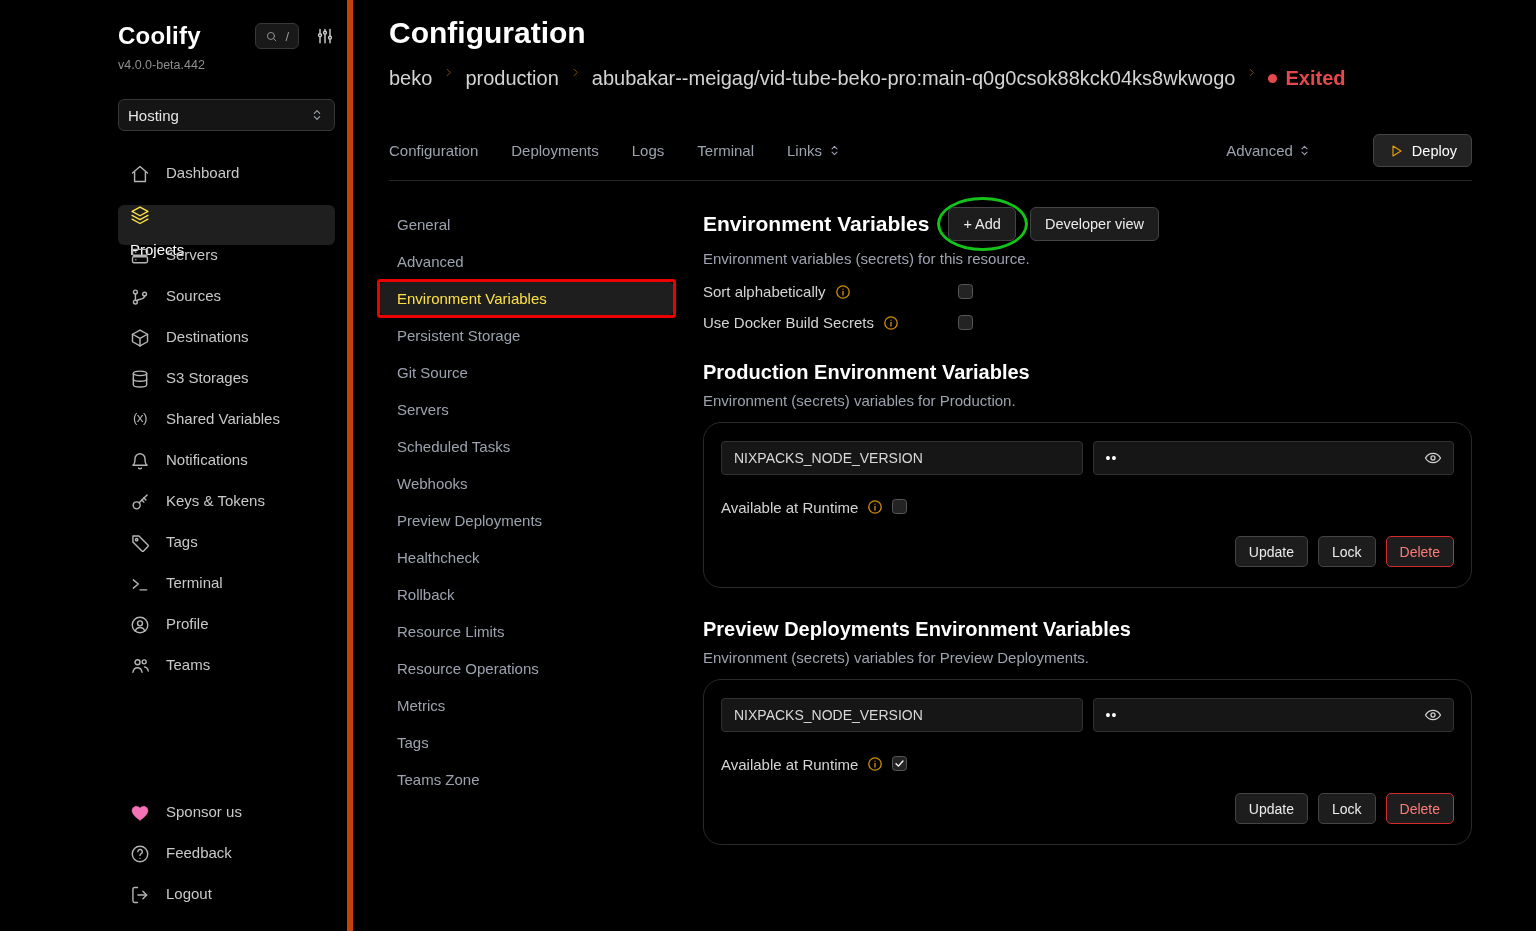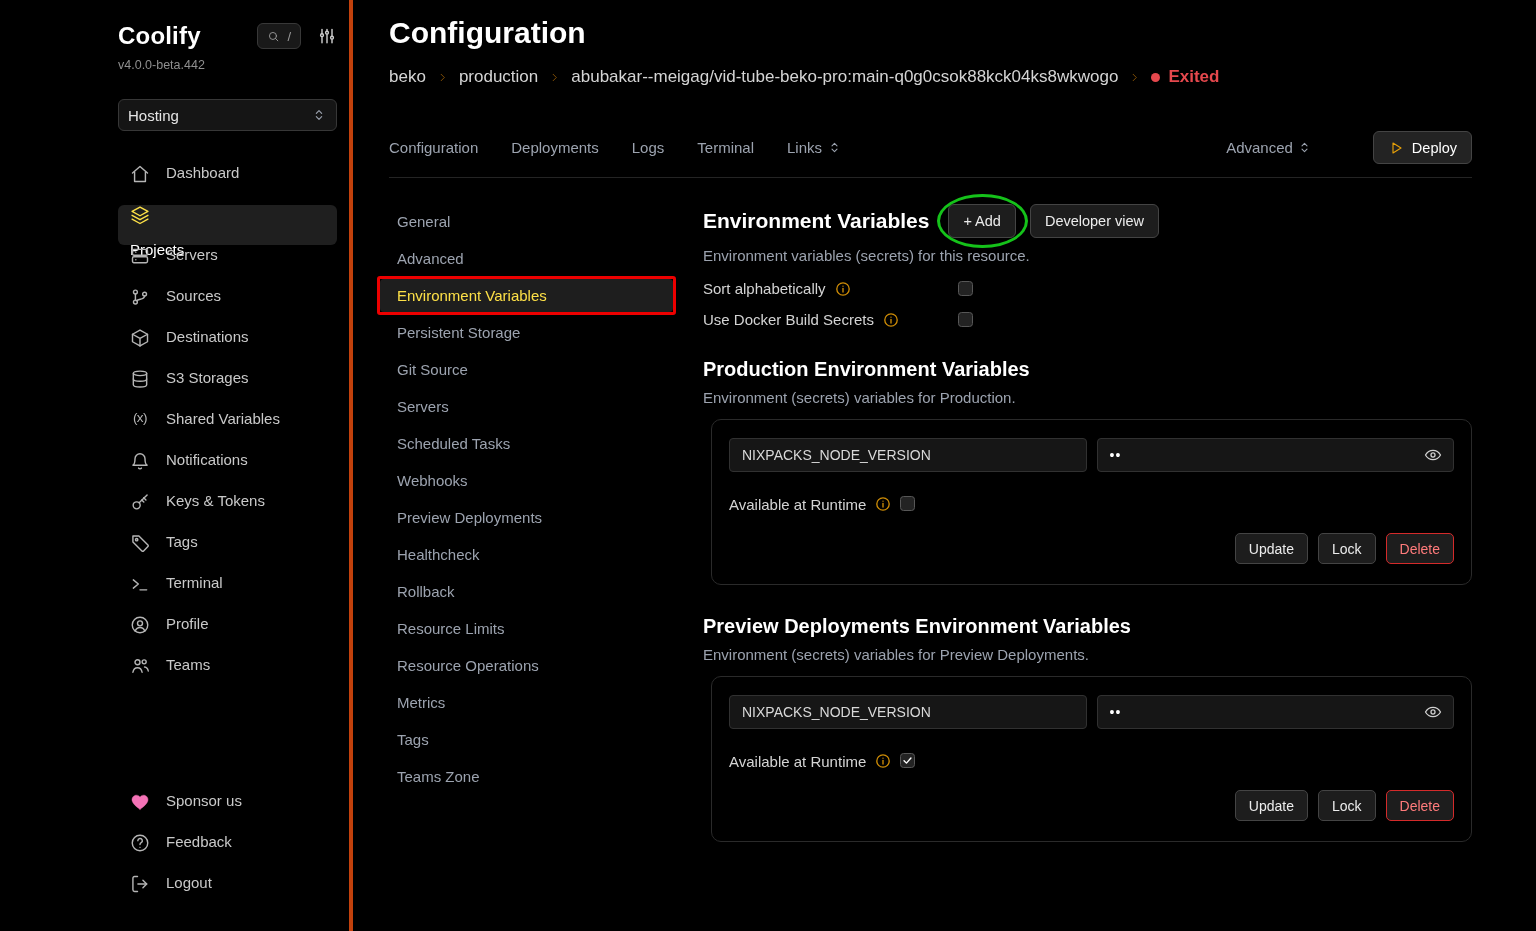--- a/index.html
+++ b/index.html
@@ -11,22 +11,22 @@
     overflow: hidden;
   }
   .app { display: flex; height: 100%; }
 
   svg.ic { stroke: currentColor; fill: none; stroke-width: 1.7; stroke-linecap: round; stroke-linejoin: round; flex: none; }
   svg.ic.heart-ic { fill: currentColor; stroke-width: .5; }
 
   
   .sidebar {
     width: 353px; flex: 0 0 353px;
-    border-right: 4px solid #c2410c;
-    padding: 18px 12px 15px 118px;
+    border-right: 6px solid #c2410c;
+    padding: 18px 12px 4px 118px;
     display: flex; flex-direction: column;
   }
   .logo-row { display: flex; align-items: center; height: 36px; }
   .logo { font-size: 24px; font-weight: 700; letter-spacing: .2px; color: #fff; cursor: pointer; }
   .search-pill {
     margin-left: auto; display: inline-flex; align-items: center; gap: 7px;
     height: 26px; padding: 0 9px;
     background: #191919; border: 1px solid #383838; border-radius: 6px;
     color: #9a9a9a; font-size: 13px; cursor: pointer;
   }
@@ -50,21 +50,21 @@
   }
   .nav-item .ic { width: 20px; height: 20px; color: #b5b5b5; }
   .nav-item.active { background: #1f1f1f; color: #fff; flex-direction: column; }
   .nav-item.active .ic { color: #fde047; }
   .text-ic { width: 20px; text-align: center; font-size: 13.5px; letter-spacing: -0.5px; color: #b5b5b5; flex: none; }
   .heart { color: #f472b6 !important; }
 
   
   .main { flex: 1; min-width: 0; padding: 16px 64px 0 36px; }
   .page-title { font-size: 30px; font-weight: 700; color: #fff; }
-  .breadcrumb { margin-top: 17px; display: flex; align-items: center; gap: 11px; font-size: 17px; color: #d4d4d4; }
+  .breadcrumb { margin-top: 17px; display: flex; align-items: flex-start; gap: 11px; font-size: 20px; color: #d4d4d4; }
   .crumb { cursor: pointer; }
   .crumb-sep { width: 11px; height: 11px; color: #a16207; stroke-width: 2.6; }
   .status-badge { display: inline-flex; align-items: center; gap: 8px; color: #e5484d; font-weight: 700; }
   .status-dot { width: 9px; height: 9px; border-radius: 50%; background: #e5484d; }
 
   .tabbar { margin-top: 44px; display: flex; align-items: center; gap: 33px; font-size: 15px; color: #9ca3af; }
   .tab { display: flex; align-items: center; gap: 5px; cursor: pointer; }
   .tab .ch { width: 15px; height: 15px; }
   .tab-spacer { flex: 1; }
   .advanced { display: flex; align-items: center; gap: 4px; cursor: pointer; margin-right: 28px; color: #9ca3af; }
@@ -109,21 +109,21 @@
     background: #232323; border: 1px solid #575757;
     display: inline-flex; align-items: center; justify-content: center;
     cursor: pointer; flex: none;
   }
   .checkbox .ic { width: 11px; height: 11px; stroke-width: 3; color: #fff; display: none; }
   .checkbox.checked .ic { display: block; }
 
   .section-title { margin-top: 30px; font-size: 20px; font-weight: 700; color: #fff; }
   .section-sub { margin-top: 8px; font-size: 15px; color: #9ca3af; }
 
-  .env-card { margin-top: 13px; border: 1px solid #2a2a2a; border-radius: 10px; padding: 18px 17px 20px; margin-left: 8px; }
+  .env-card { margin-top: 13px; border: 1px solid #2a2a2a; border-radius: 18px; padding: 18px 17px 20px; }
   .env-inputs { display: flex; gap: 10px; }
   .env-half { flex: 1; position: relative; }
   .env-input {
     width: 100%; height: 34px;
     background: #161616; border: 1px solid #313131; border-radius: 4px;
     color: #d9d9d9; font-size: 14px; padding: 0 12px; font-family: inherit;
   }
   .env-input.value { padding-right: 42px; letter-spacing: 1px; color: #fff; }
   .eye { position: absolute; right: 12px; top: 8px; width: 18px; height: 18px; color: #d0d0d0; cursor: pointer; }
   .runtime-row { margin-top: 24px; display: flex; align-items: flex-start; gap: 9px; font-size: 15px; color: #d4d4d4; }

